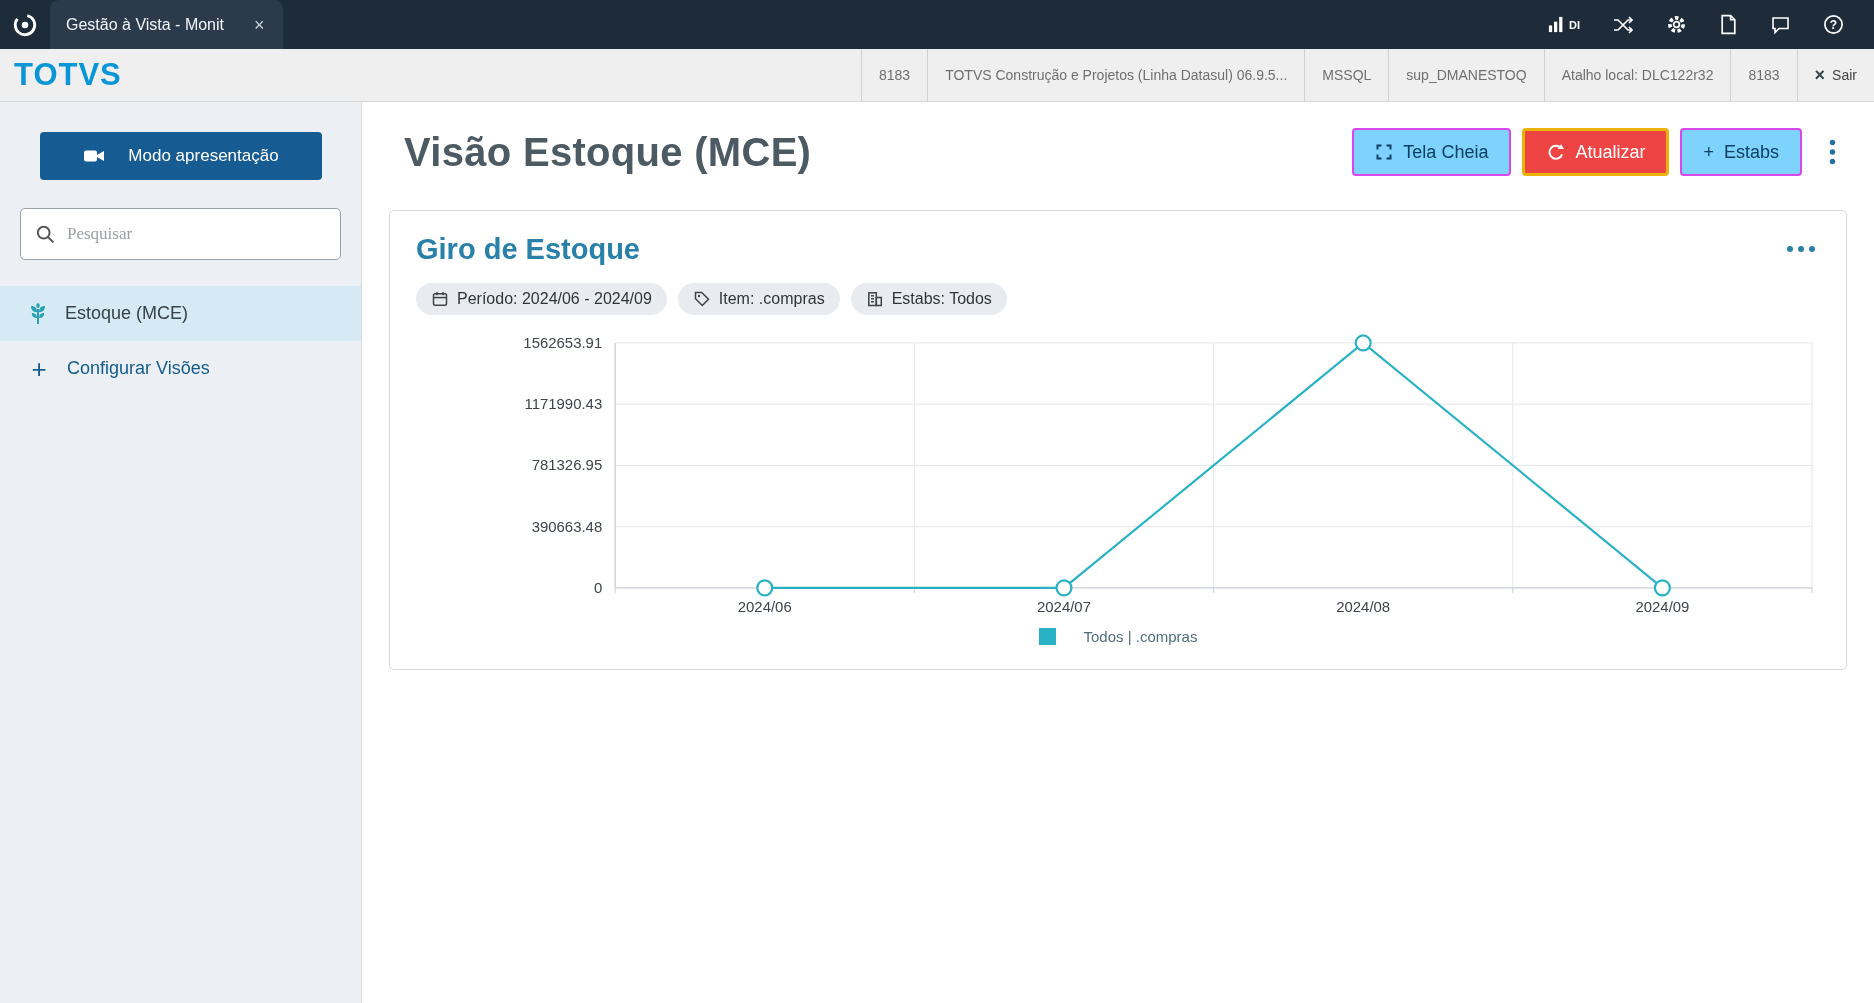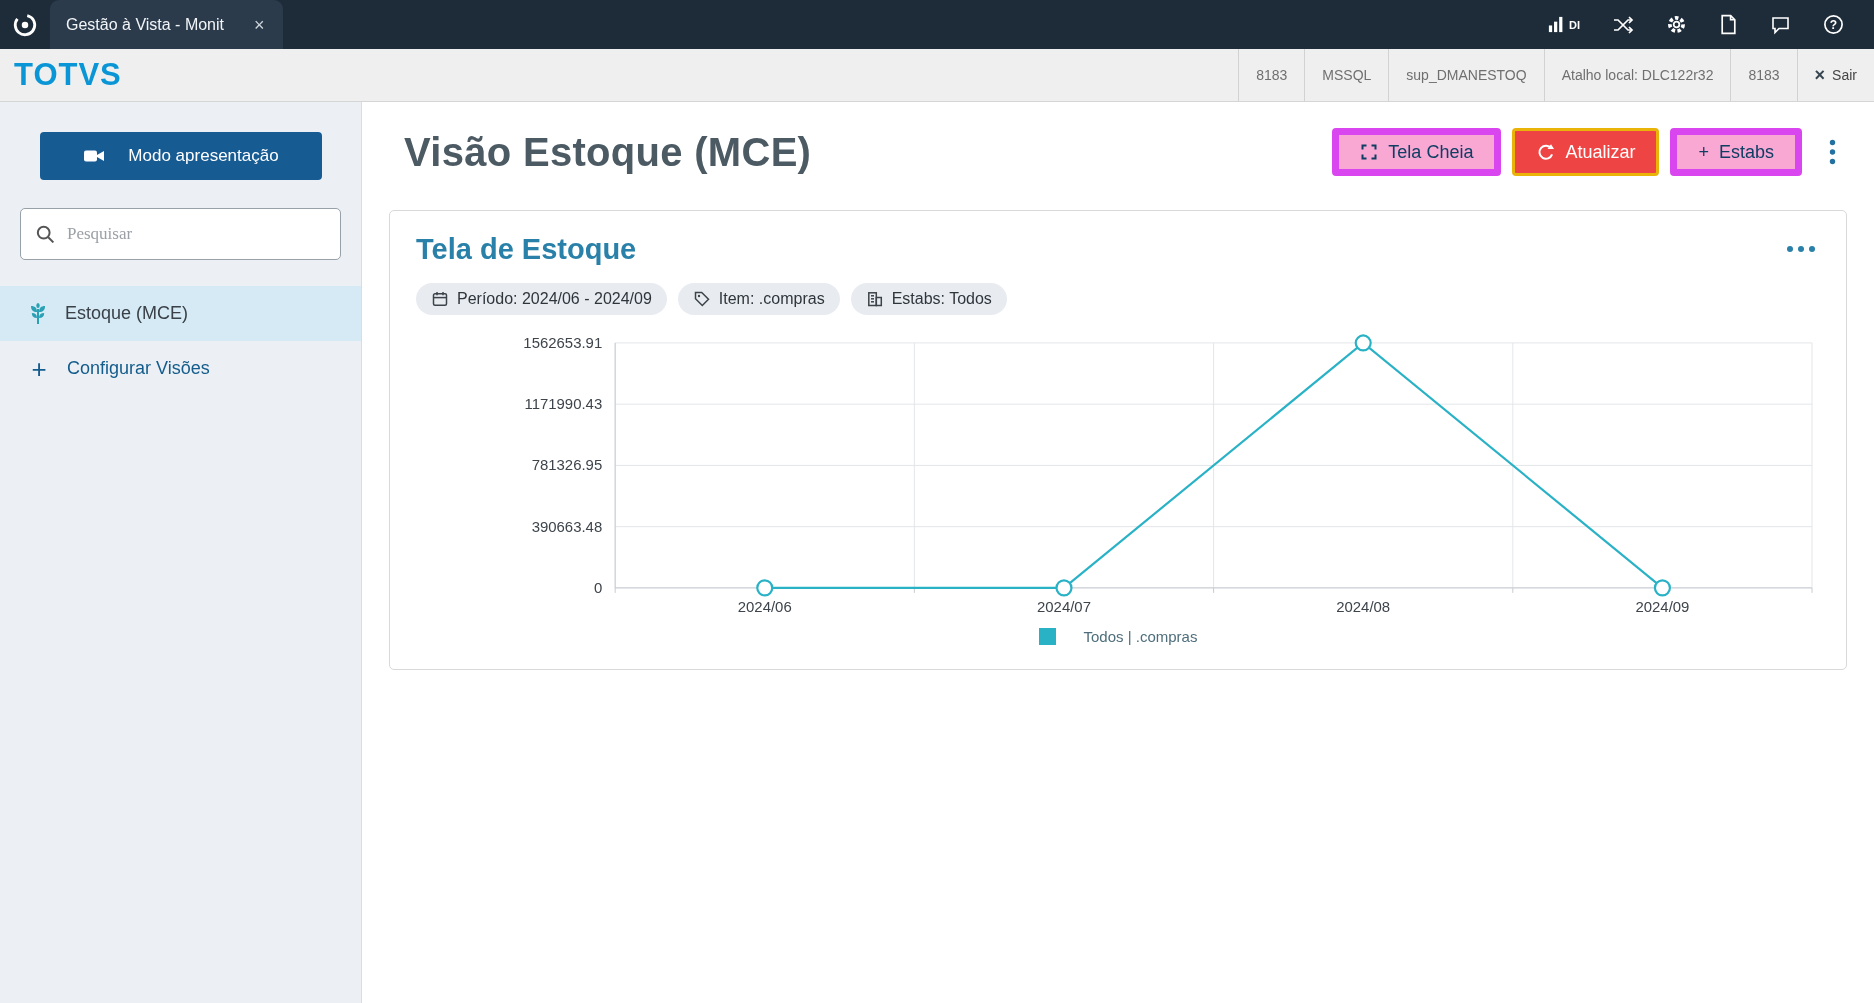--- a/index.html
+++ b/index.html
@@ -43,21 +43,21 @@
   .menu-item.link{color:#135c8c;font-weight:500}
   .plus-glyph{font-size:26px;font-weight:400;width:26px;text-align:center;color:#135c8c;line-height:1}
 
   
   .main{flex:1;min-width:0}
   .main-header{display:flex;align-items:center;padding:26px 30px 0 42px}
   .page-title{font-size:40px;font-weight:700;color:#4c5a63;letter-spacing:.3px}
   .header-actions{margin-left:auto;display:flex;align-items:center;gap:11px}
   .btn{height:48px;border-radius:4px;font-size:18px;display:inline-flex;align-items:center;gap:10px;
        padding:0 21px;cursor:pointer;font-family:inherit}
-  .btn-outline{background:#f9a8d4;border:7px solid #d946ef;color:#0f3e63}
+  .btn-outline{background:#7dd3fc;border:2px solid #d946ef;color:#0f3e63}
   .btn-primary{background:#ef4444;border:3px solid #eab308;color:#fff;font-weight:400}
   .kebab-btn{margin-left:8px;padding:6px 8px;cursor:pointer;display:flex;align-items:center}
 
   
   .card{margin:34px 27px 0 27px;border:1px solid #d9d9d9;border-radius:5px;padding:22px 26px 24px}
   .card-head{display:flex;align-items:flex-start}
   .card-title{color:#2980a8;font-size:29px;font-weight:600}
   .card-ellipsis{margin-left:auto;cursor:pointer;padding:6px 2px}
   .badges{display:flex;gap:11px;margin-top:17px}
   .badge{display:flex;align-items:center;gap:8px;background:#e8ecf1;border-radius:17px;height:32px;
@@ -123,20 +123,21 @@
         <text x="10" y="14.2" text-anchor="middle" font-size="11.5" font-weight="bold" fill="#fff">?</text>
       </svg>
     </span>
   </div>
 </div>
 
 <div class="appbar">
   <div class="brand">TOTVS</div>
   <div class="env">
     <span class="env-item">8183</span>
+    <span class="env-item">TOTVS Construção e Projetos (Linha Datasul) 06.9.5...</span>
     <span class="env-item">MSSQL</span>
     <span class="env-item">sup_DMANESTOQ</span>
     <span class="env-item">Atalho local: DLC122r32</span>
     <span class="env-item">8183</span>
     <span class="env-item env-exit">
       <span class="exit-x">×</span>
       <span>Sair</span>
     </span>
   </div>
 </div>
@@ -208,21 +209,21 @@
             <circle cx="3.5" cy="3.5" r="2.7" fill="#2470a0"></circle>
             <circle cx="3.5" cy="13" r="2.7" fill="#2470a0"></circle>
             <circle cx="3.5" cy="22.5" r="2.7" fill="#2470a0"></circle>
           </svg>
         </span>
       </div>
     </div>
 
     <div class="card">
       <div class="card-head">
-        <span class="card-title">Tela de Estoque</span>
+        <span class="card-title">Giro de Estoque</span>
         <span class="card-ellipsis">
           <svg width="32" height="8" viewBox="0 0 32 8">
             <circle cx="4" cy="4" r="3" fill="#2980a8"></circle>
             <circle cx="15" cy="4" r="3" fill="#2980a8"></circle>
             <circle cx="26" cy="4" r="3" fill="#2980a8"></circle>
           </svg>
         </span>
       </div>
 
       <div class="badges">

